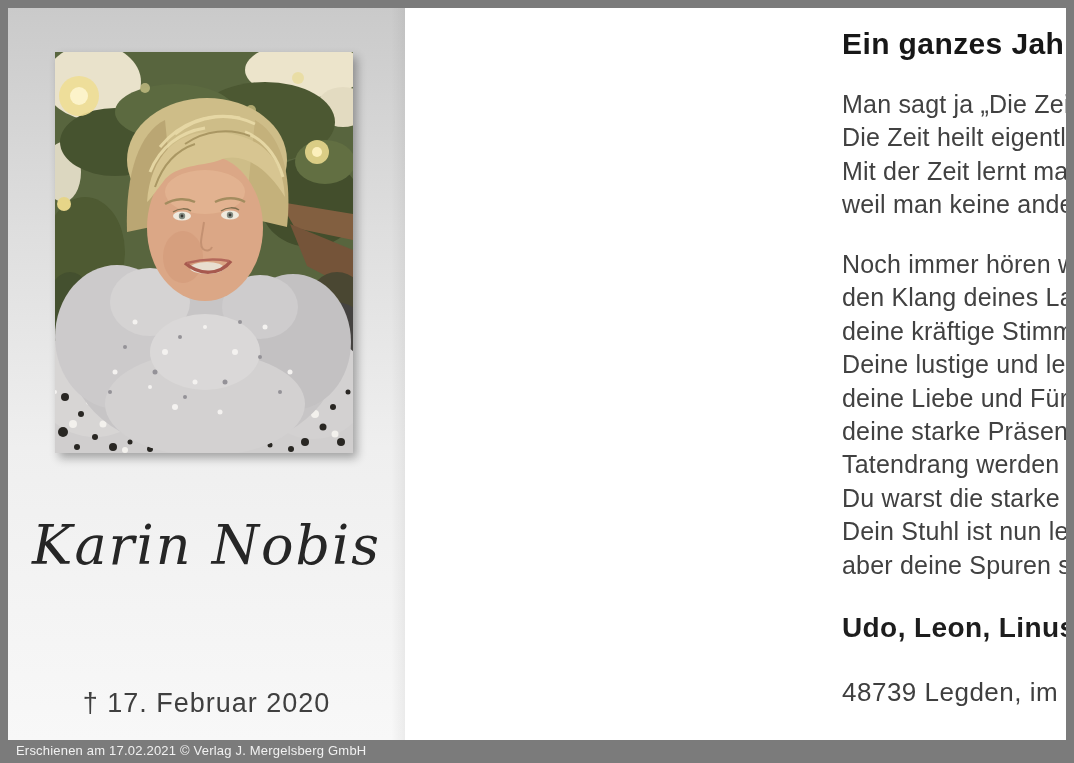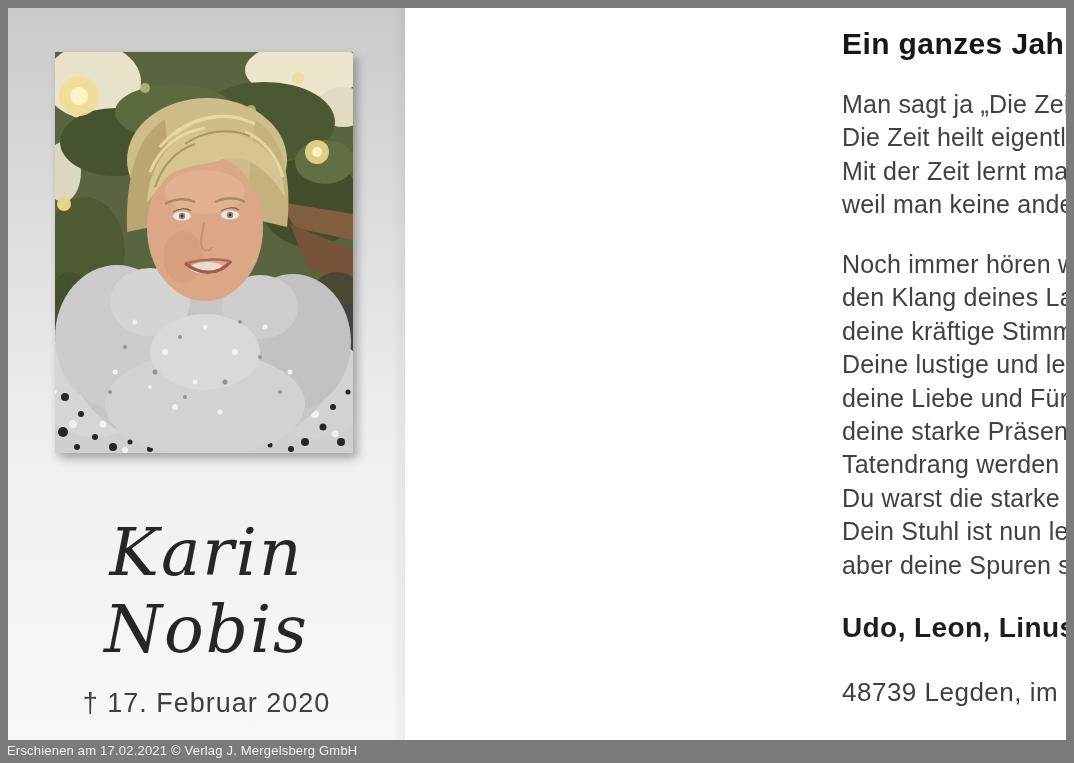--- a/index.html
+++ b/index.html
@@ -15,21 +15,21 @@
   .left-panel::after { content:""; position:absolute; right:0; top:0; width:14px; height:100%;
     background:linear-gradient(to right, rgba(0,0,0,0) , rgba(0,0,0,0.05)); }
 
   .right-panel { position:absolute; left:397px; top:0; width:661px; height:732px; background:#ffffff; }
 
   .photo { position:absolute; left:47px; top:44px; width:298px; height:401px;
     box-shadow:4px 5px 9px rgba(0,0,0,0.32); background:#51603c; }
   .photo svg { display:block; width:100%; height:100%; }
 
   .name-script { position:absolute; left:0; top:506px; width:397px; text-align:center;
-    font-family:"DejaVu Serif", serif; font-style:italic; font-size:66px; color:#262626; letter-spacing:2px; }
+    font-family:"DejaVu Serif", serif; font-style:italic; font-size:54px; color:#262626; letter-spacing:2px; }
   .maiden { position:absolute; left:0; top:588px; width:397px; text-align:center;
     font-size:26px; font-weight:300; color:#3f3f3f; letter-spacing:1px; }
   .birth { position:absolute; left:0; top:641px; width:397px; text-align:center;
     font-size:27px; font-weight:300; color:#3f3f3f; letter-spacing:1px; }
   .death { position:absolute; left:0; top:680px; width:397px; text-align:center;
     font-size:27px; font-weight:300; color:#3f3f3f; letter-spacing:1px; }
 
   .heading { position:absolute; left:437px; top:19px; font-size:30px; font-weight:700;
     color:#171717; letter-spacing:0.4px; white-space:nowrap; }
 
@@ -37,21 +37,21 @@
   .verse .line { height:33.4px; line-height:33.4px; white-space:nowrap; letter-spacing:0.2px; }
   .verse1 { top:80px; }
   .verse2 { top:240px; }
 
   .closing-names { position:absolute; left:437px; top:604px; font-size:28px; font-weight:700;
     color:#1d1d1d; letter-spacing:0.4px; white-space:nowrap; }
   .place-date { position:absolute; left:437px; top:669px; font-size:26px; font-weight:300;
     color:#3f3f3f; letter-spacing:0.5px; white-space:nowrap; }
 
   .footer-bar { position:absolute; left:0; bottom:0; width:1074px; height:23px; background:#7b7b7b; }
-  .footer-bar span { display:block; padding-left:7px; font-size:13px; line-height:22px; color:#f1f1f1; letter-spacing:0.2px; }
+  .footer-bar span { display:block; padding-left:16px; font-size:13px; line-height:22px; color:#f1f1f1; letter-spacing:0.2px; }
 </style>
 </head>
 <body>
 
 <div class="frame">
 
   <div class="card">
 
     <div class="left-panel">
 

